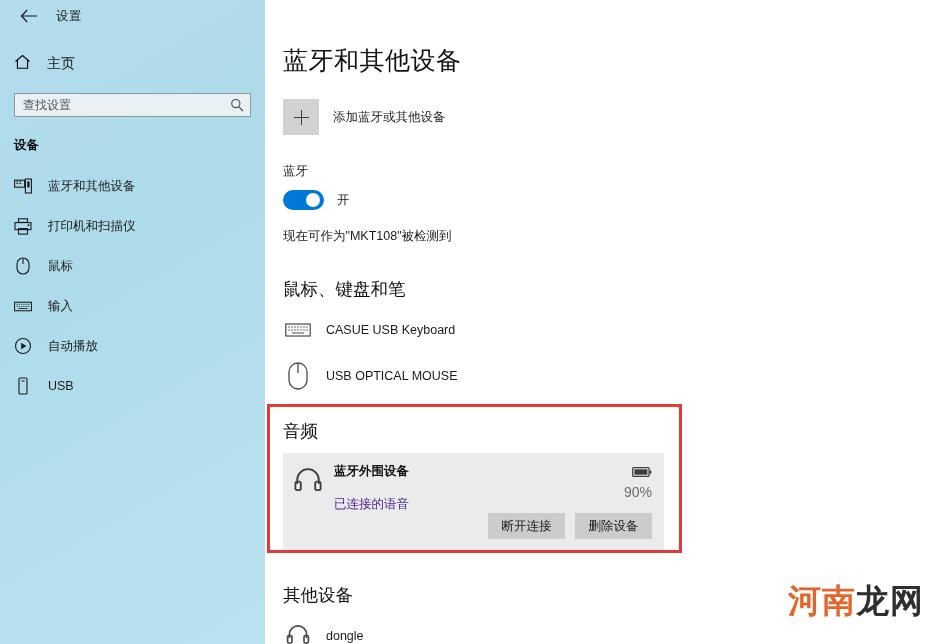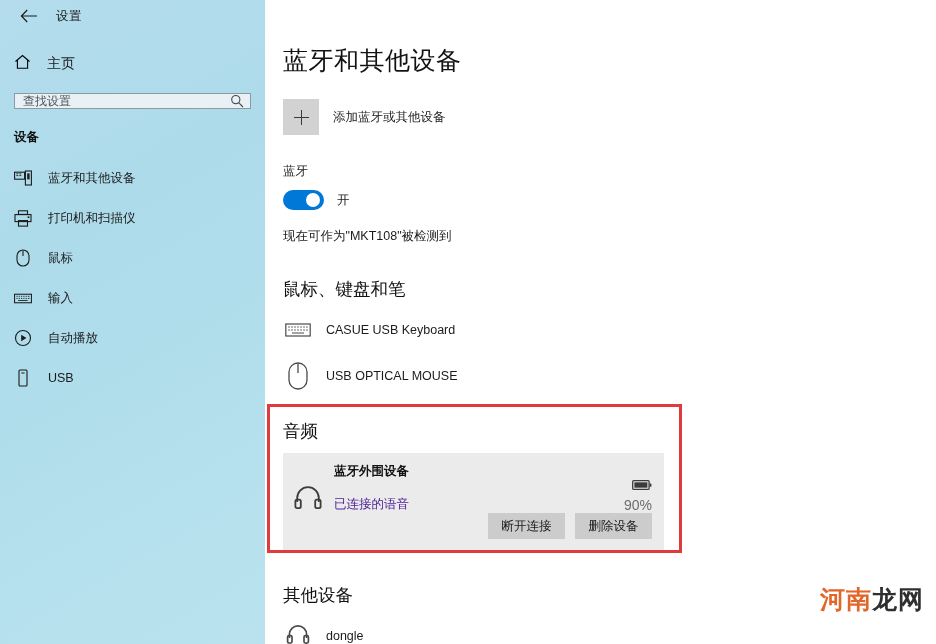--- a/index.html
+++ b/index.html
@@ -56,21 +56,21 @@
     padding: 0 0 0 14px;
     height: 30px;
     margin-top: 17px;
   }
   .home-label {
     font-size: 14px;
     color: #1b1b1b;
   }
   .search-wrap {
     margin: 14px 14px 0 14px;
-    height: 16px;
+    height: 24px;
     background: #e9f1f5;
     border: 1px solid #8a9aa3;
     display: flex;
     align-items: center;
     padding: 0 6px 0 8px;
     box-sizing: border-box;
   }
   .search-input {
     flex: 1 1 auto;
     border: none;
@@ -242,21 +242,21 @@
   }
   .audio-card {
     width: 381px;
     background: #ebebeb;
     margin-top: 10px;
     padding: 10px 12px 12px 10px;
     box-sizing: border-box;
   }
   .audio-top {
     display: flex;
-    align-items: flex-end;
+    align-items: flex-start;
     gap: 11px;
   }
   .audio-icon {
     width: 30px;
     height: 30px;
     flex: 0 0 30px;
     display: flex;
     align-items: center;
     justify-content: center;
     color: #3c3c3c;
@@ -310,22 +310,22 @@
     width: 415px;
     height: 149px;
     border: 3px solid #e03a3a;
     box-sizing: border-box;
     pointer-events: none;
   }
 
   .watermark {
     position: absolute;
     right: 12px;
-    bottom: 28px;
-    font-size: 25px;
+    bottom: 20px;
+    font-size: 33px;
     font-weight: bold;
     letter-spacing: 1px;
     white-space: nowrap;
   }
   .wm-a { color: #e2662a; }
   .wm-b { color: #2f2f2f; }
 </style>
 </head>
 <body>
 

